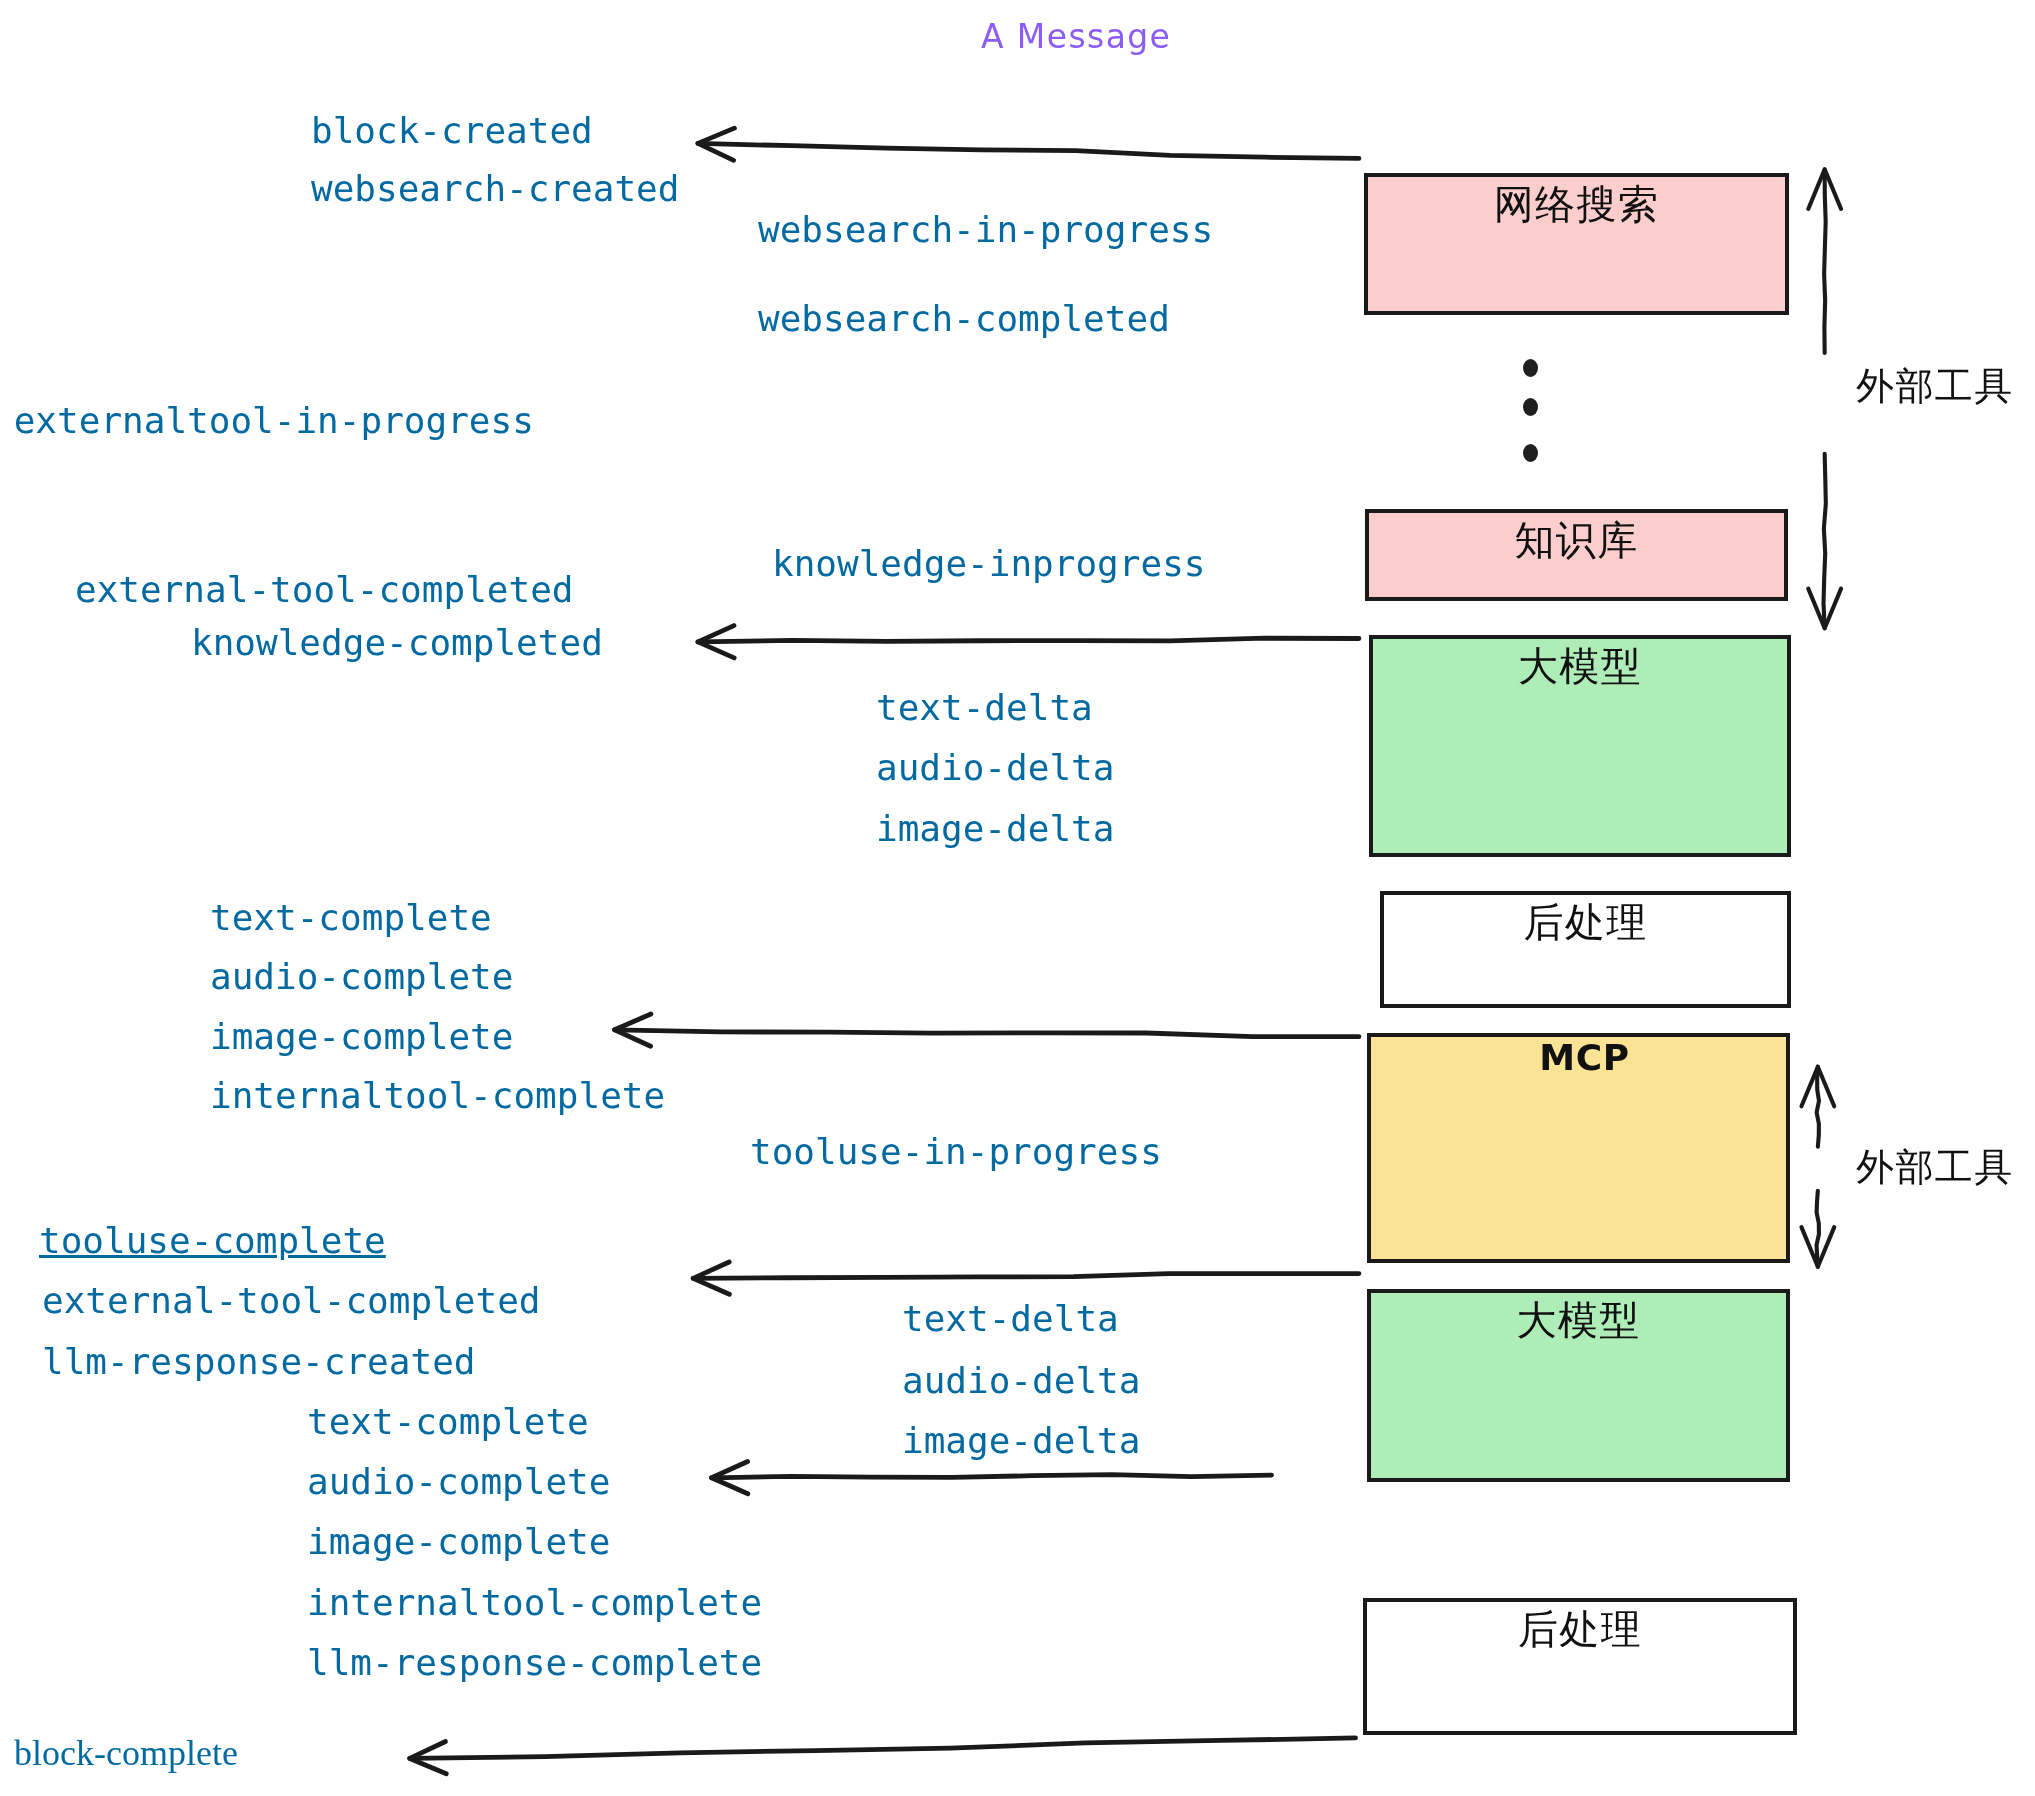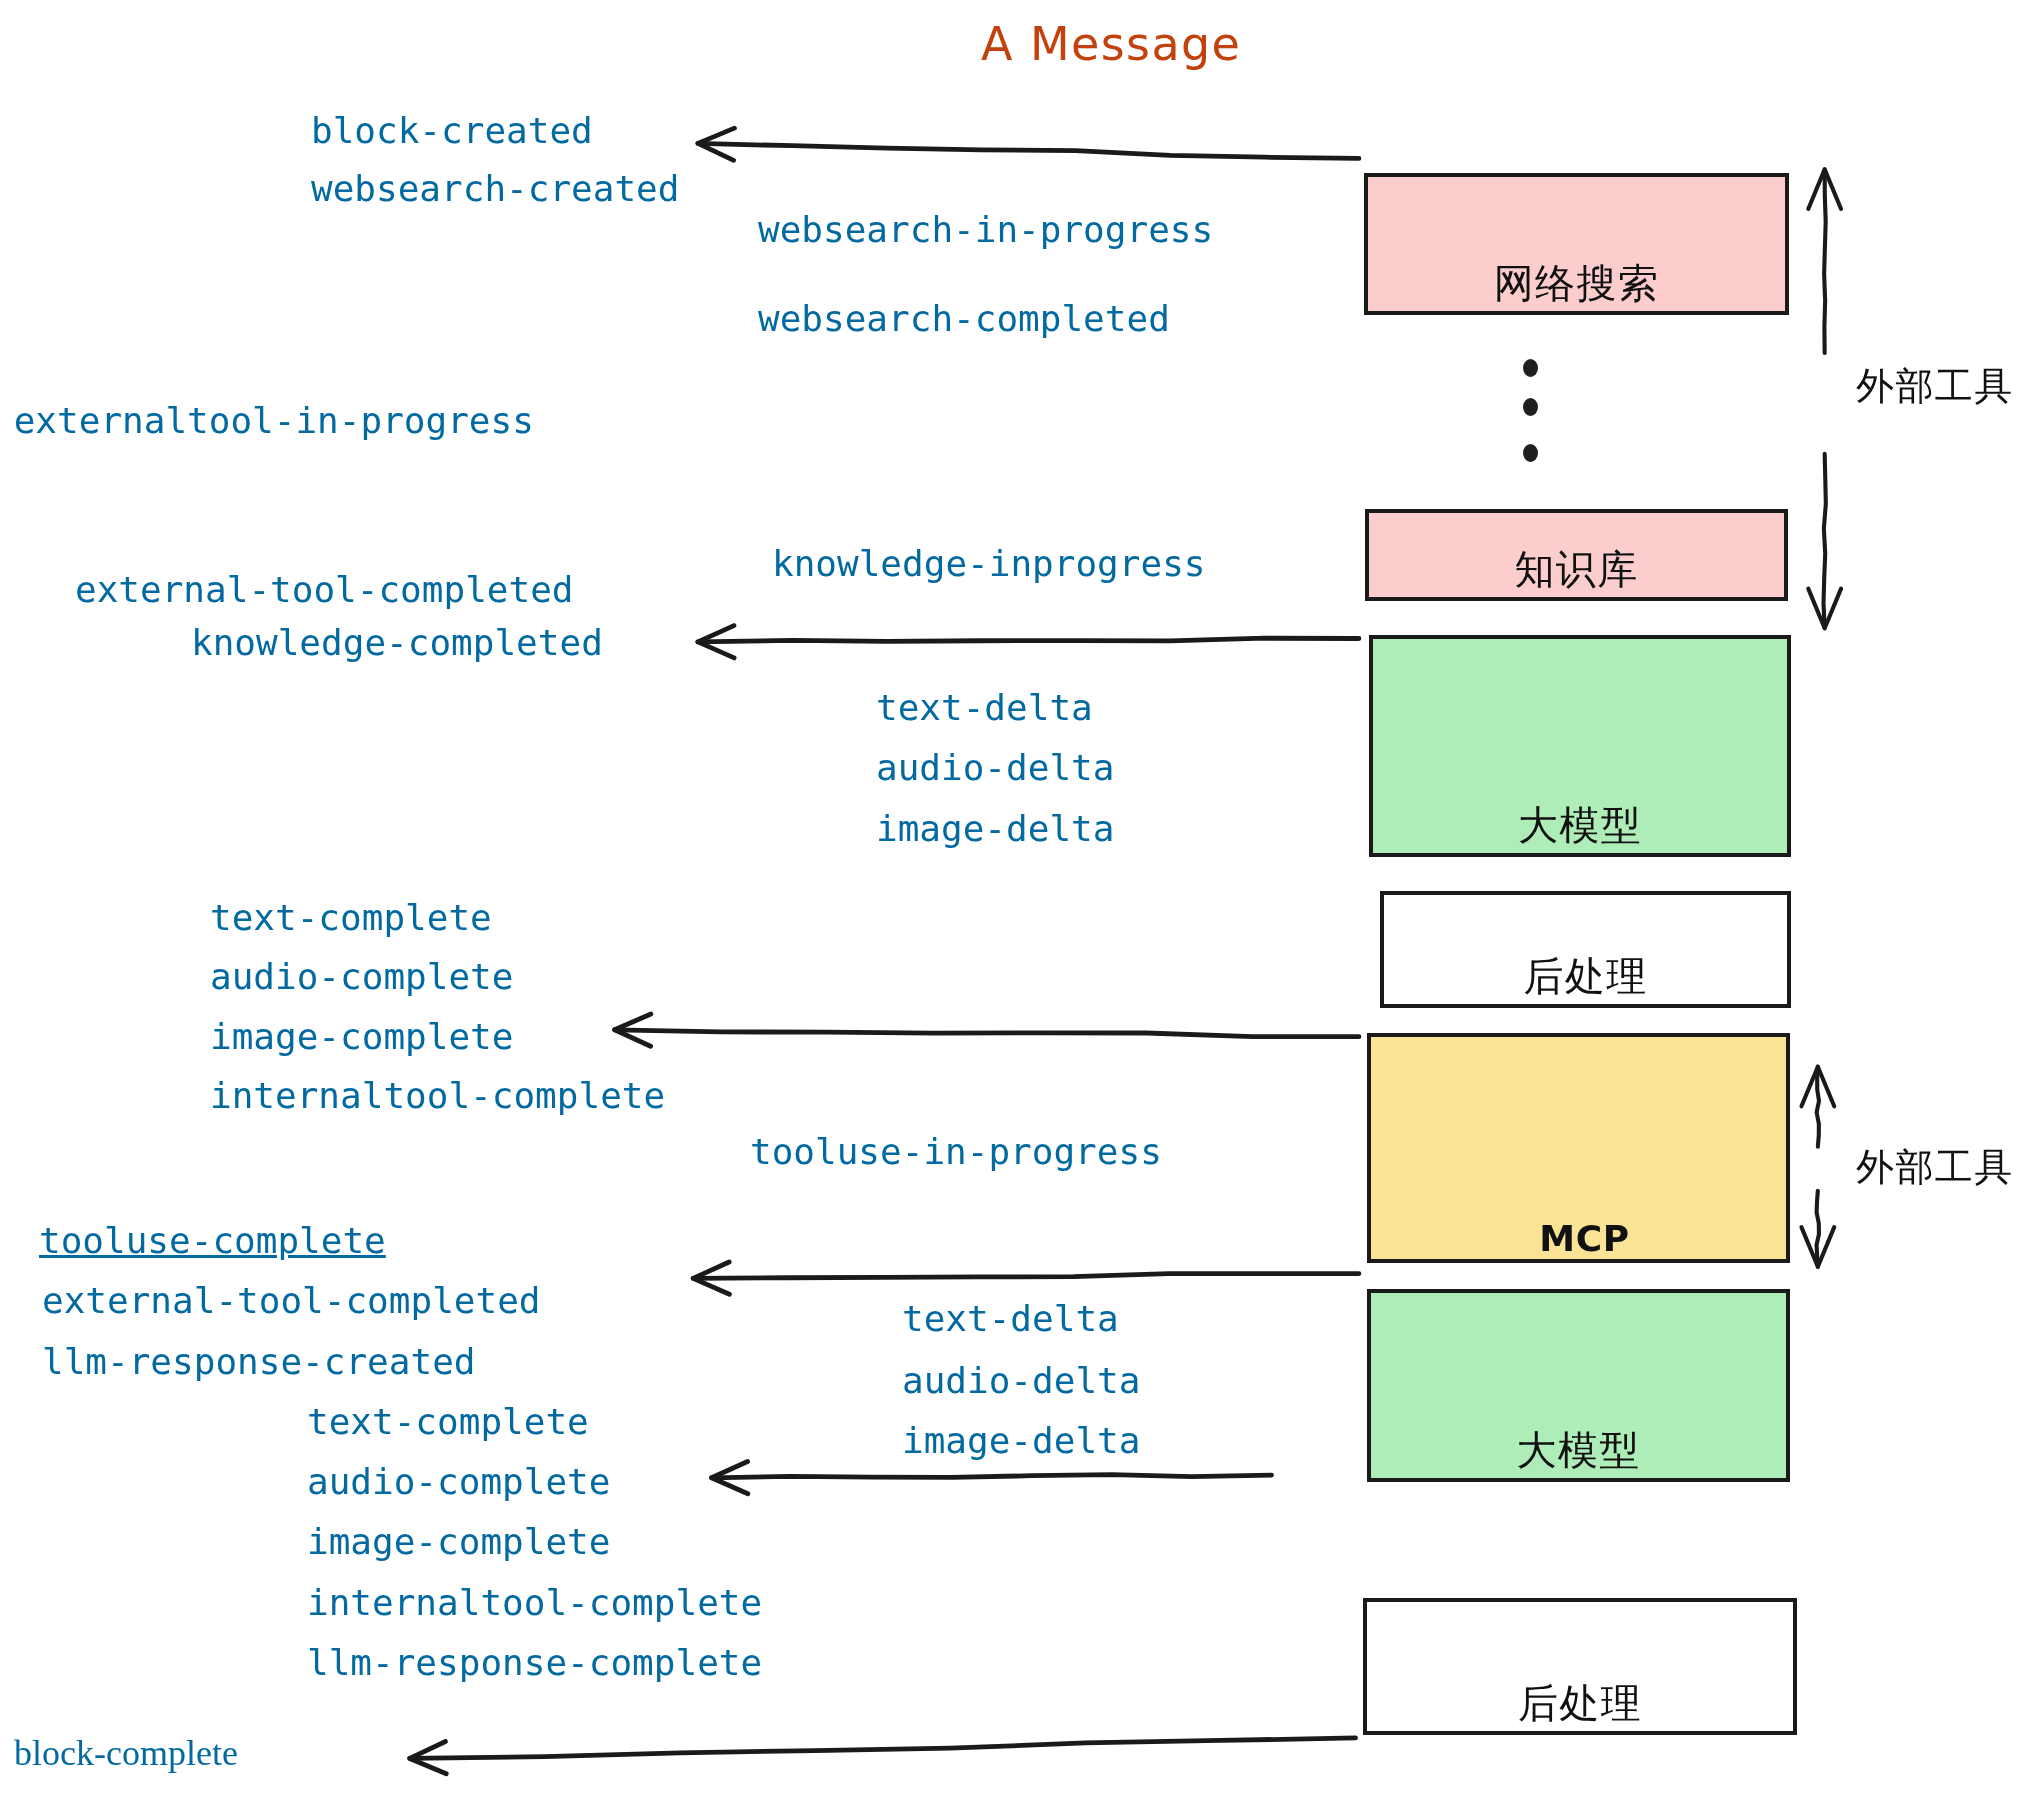--- a/index.html
+++ b/index.html
@@ -2,23 +2,23 @@
 <html style="font-size:11px"><head>
 <meta charset="utf-8">
 <style>
   html,body{margin:0;padding:0;background:#ffffff;}
   body{width:2035px;height:1796px;position:relative;overflow:hidden;
        font-family:"DejaVu Sans Mono","Liberation Mono",monospace;color:#141414;}
   #stage{position:absolute;inset:0;}
   .evt{position:absolute;white-space:pre;font-family:"DejaVu Sans Mono","Liberation Mono",monospace;
        font-size:36px;line-height:1;color:#0369a1;letter-spacing:0px;}
   .title{position:absolute;font-family:"DejaVu Sans","Liberation Sans",sans-serif;
-         font-size:46px;font-weight:500;letter-spacing:1.4px;color:#c2410c;}
+         font-size:33px;font-weight:500;letter-spacing:1.4px;color:#8b5cf6;}
   .box{position:absolute;box-sizing:border-box;border:4.8px solid #1a1a1a;background:#fff;
-       display:flex;align-items:flex-end;justify-content:center;}
+       display:flex;align-items:flex-start;justify-content:center;}
   .box span{font-family:"DejaVu Sans","Liberation Sans",sans-serif;font-size:40px;
             font-weight:500;color:#111;letter-spacing:1.4px;}
   .box.mcp span{font-family:"DejaVu Sans","Liberation Sans",sans-serif;font-size:36px;font-weight:700;letter-spacing:0.7px;}
   .dot{position:absolute;width:15px;height:18px;border-radius:50%;background:#1f1f1f;}
   .grouplbl{position:absolute;font-family:"DejaVu Sans","Liberation Sans",sans-serif;
             font-size:38px;font-weight:500;color:#111;letter-spacing:1.4px;white-space:nowrap;}
   svg.ink{position:absolute;left:0;top:0;width:2035px;height:1796px;overflow:visible;pointer-events:none;}
 </style>
 </head>
 <body>

